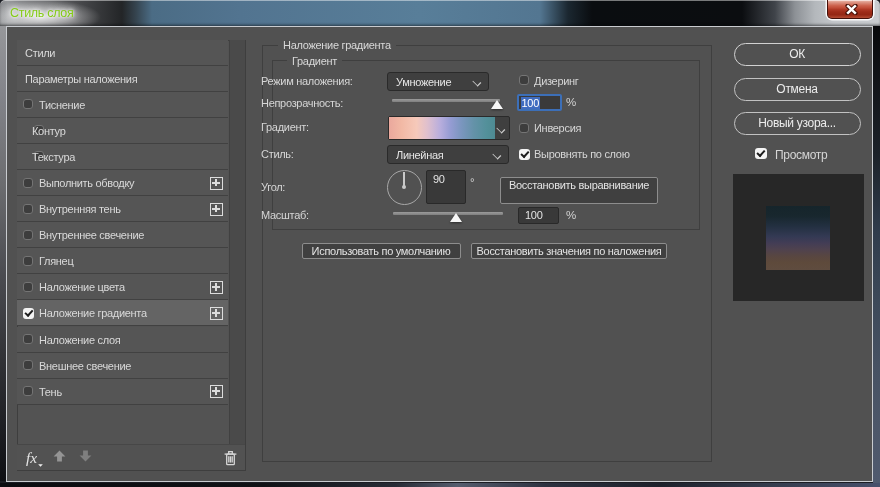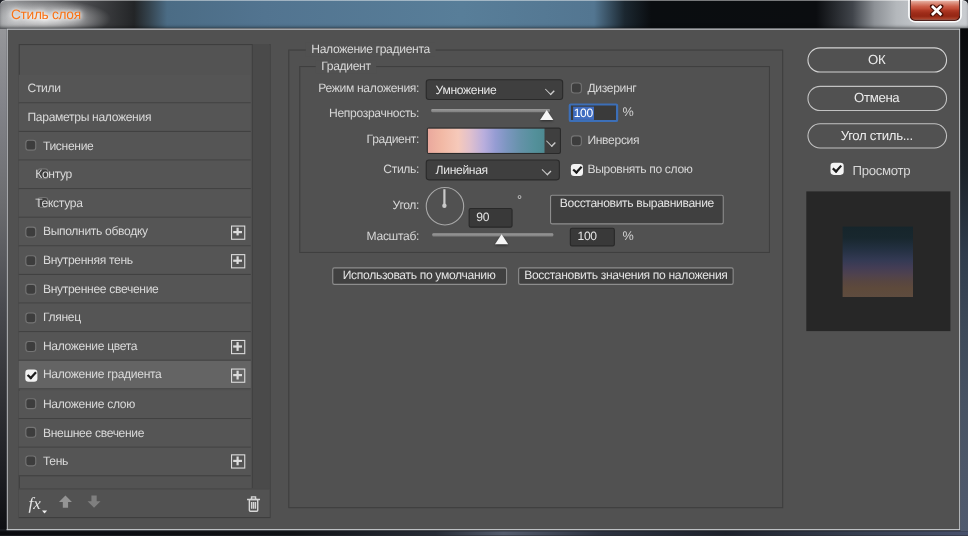--- a/index.html
+++ b/index.html
@@ -4,57 +4,57 @@
 *{margin:0;padding:0;box-sizing:border-box}
 html,body{width:880px;height:487px;overflow:hidden}
 body{font-family:"Liberation Sans",sans-serif;position:relative;background:#1a1c22}
 .abs{position:absolute}
 
 #titlebar{left:0;top:0;width:880px;height:26px;border-radius:5px 5px 0 0;
  background:
   radial-gradient(ellipse 82px 24px at 42px 17px, rgba(255,255,255,.8), rgba(255,255,255,0) 72%),
   linear-gradient(90deg,#8b8d90 0px,#97999c 8px,#77787b 30px,#47484b 80px,#232527 122px,#35444f 136px,#4b6c85 152px,#527490 240px,#587e99 420px,#537691 540px,#1b2730 568px,#0a0d10 592px,#0b0d10 742px,#40444a 775px,#8d9196 795px,#b4b8bc 815px,#c4c7cb 835px,#c9ccd0 880px);
  box-shadow:inset 0 1px 0 rgba(255,255,255,.45),inset 0 -2px 3px -1px rgba(8,10,12,.6);}
-#title-text{left:10px;top:6px;font-size:12.5px;letter-spacing:-0.3px;color:#f97316;
+#title-text{left:10px;top:6px;font-size:12.5px;letter-spacing:-0.3px;color:#84cc16;
  text-shadow:0 0 3px #fff,0 0 6px #fff,0 0 8px #fff;}
 #closebtn{left:827px;top:0;width:46px;height:19px;border-radius:0 0 5px 5px;
  background:linear-gradient(180deg,#eec0b3 0%,#dc9281 14%,#cc604b 32%,#c04c37 44%,#b03a26 52%,#9e2c19 66%,#952714 82%,#a83f29 94%,#b54c35 100%);
  border:1px solid #43100a;border-top:none;
  box-shadow:0 0 0 1.5px rgba(255,255,255,.9),inset 0 1px 0 rgba(255,255,255,.55);}
 #frame-left{left:0;top:26px;width:6px;height:455px;
  background:linear-gradient(180deg,#96979a 0%,#83848a 15%,#6b6c6f 35%,#4a4b50 55%,#333438 72%,#1e1f24 88%,#0e0f13 100%);}
 #frame-right{left:873px;top:26px;width:7px;height:457px;
  background:linear-gradient(180deg,#08090b 0%,#121418 12%,#1c2229 28%,#303c4c 45%,#3d4959 60%,#475263 75%,#4d5769 88%,#505a6e 100%);}
 #frame-bottom{left:0;top:483px;width:880px;height:4px;
  background:linear-gradient(90deg,#0b0c10 0%,#101216 30%,#272c36 45%,#555d6e 52%,#2c3240 62%,#1d212b 75%,#353d4e 88%,#47506b 100%);}
 #client{left:6px;top:26px;width:867px;height:456px;background:#515151;
  border:1px solid #c9ccd0;}
 
 #lpanel{left:16.5px;top:39.5px;width:229px;height:431px;border:1px solid #3e3e3e;background:#535353;}
 .lrow{position:absolute;left:17px;width:211px;height:26px;border-bottom:1px solid #414141;background:#555;
- font-size:11px;letter-spacing:-0.3px;color:#d9d9d9;margin-top:28px;}
+ font-size:11px;letter-spacing:-0.3px;color:#d9d9d9;}
 .lrow .txt{position:absolute;left:22px;top:7px;white-space:nowrap}
 .lrow.plain .txt{left:8px}
 .lrow.sel{background:#646464}
 .lrow.indent .cb{left:17px}
 .lrow.indent .txt{left:15px}
 .cb{position:absolute;left:6px;top:7.5px;width:10px;height:10px;border:1px solid #838383;border-radius:3px;background:#4f4f4f}
 .cb.dark{background:#3d3d3d;border-color:#747474}
 .cbck{position:absolute;left:6px;top:7.5px;width:11px;height:11px;border-radius:3px;background:#f2f2f2;}
 .cbck:after{content:"";position:absolute;left:2.2px;top:2.4px;width:5.5px;height:3px;border-left:2px solid #1c1c1c;border-bottom:2px solid #1c1c1c;transform:rotate(-48deg)}
 .plus{position:absolute;right:5px;top:6.5px;width:13px;height:13px;border:1.5px solid #dcdcdc;}
 .plus:before{content:"";position:absolute;left:4px;top:1.2px;width:2px;height:7.6px;background:#dcdcdc}
 .plus:after{content:"";position:absolute;left:1.2px;top:4px;width:7.6px;height:2px;background:#dcdcdc}
 #scrolltrack{left:228.5px;top:39.5px;width:16.5px;height:404px;background:#4a4a4a;border-left:1px solid #414141}
 #fxbar{left:17px;top:443.5px;width:228px;height:26px;background:#525252;border-top:1px solid #474747}
 
 .gbox{border:1px solid #3f3f3f}
 .glabel{position:absolute;font-size:11px;letter-spacing:-0.3px;color:#d8d8d8;background:#515151;padding:0 5px;white-space:nowrap}
 
-.lbl{position:absolute;font-size:11px;letter-spacing:-0.3px;color:#d6d6d6;text-align:right;width:120px;white-space:nowrap}
+.lbl{position:absolute;font-size:11px;letter-spacing:-0.3px;color:#d6d6d6;width:120px;white-space:nowrap}
 .dd{position:absolute;background:#3f3f3f;border:1px solid #2a2a2a;border-radius:3px;color:#e6e6e6;font-size:11px;letter-spacing:-0.3px;}
 .dd .dtxt{position:absolute;left:8px;top:3px}
 .chev{position:absolute;width:8px;height:8px}
 .chev:before{content:"";position:absolute;left:1px;top:0.5px;width:4.6px;height:4.6px;border-right:1.6px solid #cdcdcd;border-bottom:1.6px solid #cdcdcd;transform:rotate(45deg) scale(1.25,.85)}
 .inp{position:absolute;background:#393939;border:1px solid #292929;color:#e3e3e3;font-size:11px;letter-spacing:-0.3px;border-radius:2px}
 .inp .itxt{position:absolute;left:6px;top:1.5px}
 .unit{position:absolute;font-size:11.5px;color:#d2d2d2}
 .track{position:absolute;height:3px;background:linear-gradient(180deg,#9b9b9b,#7f7f7f);border-radius:1px}
 .thumb{position:absolute;width:0;height:0;border-left:6.5px solid transparent;border-right:6.5px solid transparent;border-bottom:9.5px solid #f6f6f6;filter:drop-shadow(0 1px 1px rgba(0,0,0,.45))}
 .pbtn{position:absolute;background:#404040;border:1px solid #8d8d8d;border-radius:2px;color:#e3e3e3;font-size:11px;letter-spacing:-0.3px;text-align:center;white-space:nowrap;overflow:hidden}
@@ -129,21 +129,21 @@
     <span class="txt">Наложение цвета</span>
     <span class="plus"></span>
   </div>
 <div class="lrow sel" style="top:300.4px">
     <span class="cbck"></span>
     <span class="txt">Наложение градиента</span>
     <span class="plus"></span>
   </div>
 <div class="lrow" style="top:326.5px">
     <span class="cb dark"></span>
-    <span class="txt">Наложение слою</span>
+    <span class="txt">Наложение слоя</span>
   </div>
 <div class="lrow" style="top:352.6px">
     <span class="cb dark"></span>
     <span class="txt">Внешнее свечение</span>
   </div>
 <div class="lrow" style="top:378.7px">
     <span class="cb dark"></span>
     <span class="txt">Тень</span>
     <span class="plus"></span>
   </div>
@@ -168,21 +168,21 @@
   <line x1="8.2" y1="6.3" x2="8.2" y2="12.6"></line>
  </g>
 </svg>
 
 <div class="abs gbox" style="left:262px;top:45px;width:450px;height:417px"></div>
 <div class="abs gbox" style="left:272px;top:59.5px;width:428px;height:170px"></div>
 <div class="glabel" style="left:278px;top:38.5px">Наложение градиента</div>
 <div class="glabel" style="left:287px;top:54.5px">Градиент</div>
 
 <div class="lbl" style="left:261px;top:74.5px">Режим наложения:</div>
-<div class="dd" style="left:387px;top:71.5px;width:125px;height:19px">
+<div class="dd" style="left:387px;top:71.5px;width:102px;height:19px">
     <span class="dtxt">Умножение</span>
     <span class="chev" style="right:7px;top:5.5px"></span>
   </div>
 <div class="ckbox" style="left:518.5px;top:74.5px"></div>
 <div class="clabel" style="left:534px;top:74.5px">Дизеринг</div>
 
 <div class="lbl" style="left:261px;top:96.5px">Непрозрачность:</div>
 <div class="track" style="left:392px;top:98.5px;width:108px"></div>
 <div class="thumb" style="left:491px;top:100px"></div>
 <div class="inp" style="left:516.5px;top:94px;width:45px;height:17px;border:2px solid #3c6fb8;background:#3a3a3a">
@@ -203,36 +203,36 @@
     <span class="dtxt">Линейная</span>
     <span class="chev" style="right:7px;top:5.5px"></span>
   </div>
 <div class="ckboxc" style="left:518.5px;top:148.5px"></div>
 <div class="clabel" style="left:534px;top:148px">Выровнять по слою</div>
 
 <div class="lbl" style="left:261px;top:180.5px">Угол:</div>
 <div class="abs" style="left:386.5px;top:169.5px;width:35px;height:35px;border:1.5px solid #a8a8a8;border-radius:50%"></div>
 <div class="abs" style="left:403.3px;top:171.5px;width:1.7px;height:15.5px;background:#c9c9c9"></div>
 <div class="abs" style="left:401.9px;top:184.7px;width:4.6px;height:4.6px;border-radius:50%;background:#c9c9c9"></div>
-<div class="inp" style="left:426px;top:189px;width:40px;height:18px">
+<div class="inp" style="left:426px;top:170px;width:40px;height:34px">
     <span class="itxt">90</span>
   </div>
 <div class="unit" style="left:470px;top:176px">°</div>
 <div class="pbtn" style="left:500px;top:177px;width:158px;height:27px;line-height:15px">Восстановить выравнивание</div>
 
 <div class="lbl" style="left:261px;top:209px">Масштаб:</div>
 <div class="track" style="left:392.5px;top:211.5px;width:110px"></div>
 <div class="thumb" style="left:450px;top:213px"></div>
 <div class="inp" style="left:518px;top:206.5px;width:41px;height:17px">
     <span class="itxt">100</span>
   </div>
 <div class="unit" style="left:566px;top:208.5px">%</div>
 
 <div class="pbtn" style="left:301.5px;top:242.5px;width:159px;height:16.5px;line-height:15px">Использовать по умолчанию</div>
 <div class="pbtn" style="left:471px;top:242.5px;width:196px;height:16.5px;line-height:15px">Восстановить значения по наложения</div>
 
 <div class="pill" style="top:43px;line-height:20px;border-color:#d2d2d2">ОК</div>
 <div class="pill" style="top:78px;line-height:20px">Отмена</div>
-<div class="pill" style="top:111.5px;height:23.5px;line-height:21px">Угол стиль...</div>
+<div class="pill" style="top:111.5px;height:23.5px;line-height:21px">Новый узора...</div>
 <div class="ckboxc" style="left:755px;top:147.5px"></div>
 <div class="clabel" style="left:775px;top:147.5px;font-size:12px">Просмотр</div>
 <div class="abs" style="left:733px;top:173.5px;width:130.5px;height:127px;background:#272727"></div>
 <div class="abs" style="left:765.5px;top:205.8px;width:64px;height:64px;background:linear-gradient(180deg,#16252b 0%,#18272e 16%,#233041 32%,#343a54 48%,#433d55 58%,#4f424e 68%,#584641 78%,#5e4a3b 88%,#5f4c3f 100%)"></div>
 
 </body></html>

